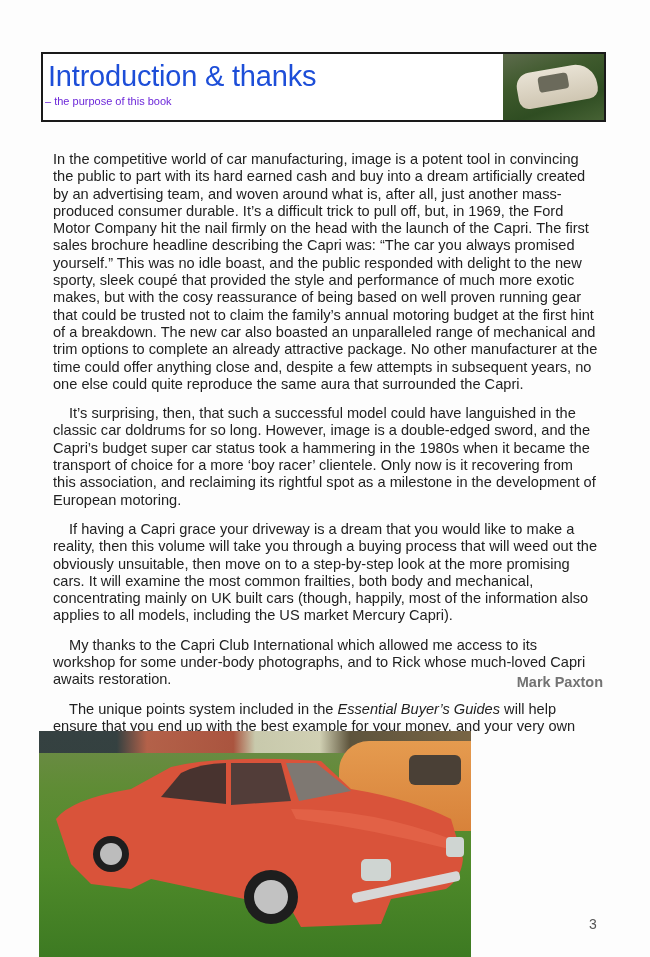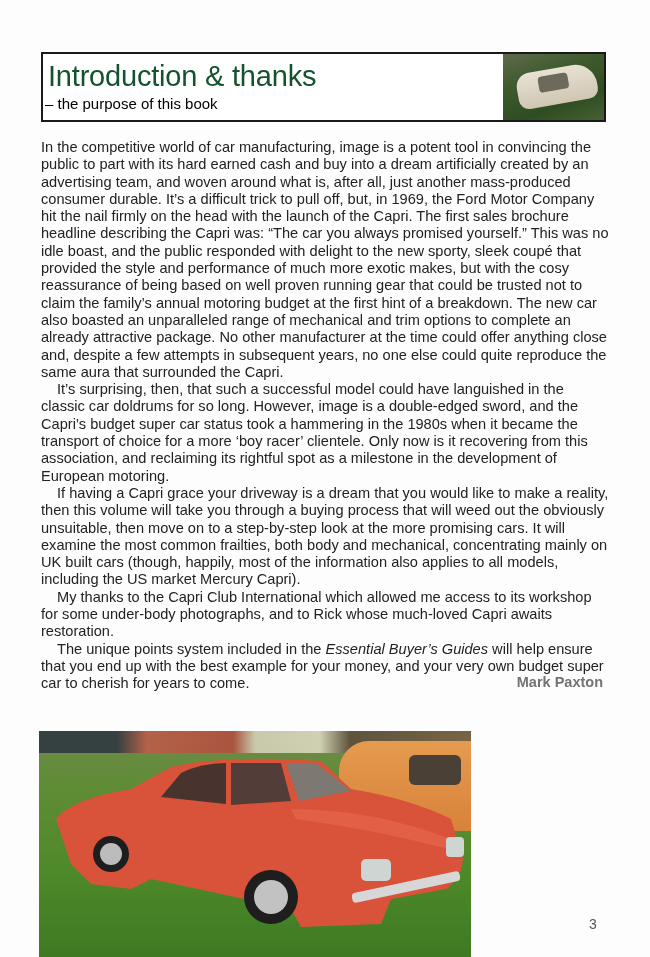--- a/index.html
+++ b/index.html
@@ -1,28 +1,28 @@
 <!DOCTYPE html>
 <html><head>
 <meta charset="utf-8">
 <style>
   html, body { margin:0; padding:0; }
   body { width:650px; height:957px; background:#fdfdfd; position:relative; overflow:hidden;
          font-family:"Liberation Sans", sans-serif; color:#1e1e1e; }
   .header-box { position:absolute; left:41px; top:52px; width:565px; height:70px;
                 border:2px solid #1a1a1a; border-right-width:2px; box-sizing:border-box; background:#fff; }
-  .title { position:absolute; left:5px; top:6px; font-size:29px; color:#14532d; letter-spacing:-0.2px; }
-  .subtitle { position:absolute; left:2px; top:41px; font-size:15px; color:#000000; }
+  .title { position:absolute; left:5px; top:6px; font-size:29px; color:#1d4ed8; letter-spacing:-0.2px; }
+  .subtitle { position:absolute; left:2px; top:41px; font-size:11px; color:#6d28d9; }
   .thumb { position:absolute; right:0; top:0; width:101px; height:66px;
            background:linear-gradient(160deg,#5d6b4c 0%,#3f5a2d 35%,#2f4d22 70%,#466234 100%); overflow:hidden; }
   .thumb .shell { position:absolute; left:14px; top:14px; width:80px; height:36px;
                   background:linear-gradient(180deg,#e8e2d4,#cfc6b2); border-radius:14px 22px 10px 10px; transform:rotate(-10deg); }
   .thumb .shell:after { content:""; position:absolute; left:22px; top:6px; width:30px; height:16px; background:#6b6a5b; border-radius:4px; }
   .body-text { position:absolute; left:41px; top:139px; width:570px; font-size:14.6px; line-height:17.3px; color:#222; }
-  .body-text p { margin:0; text-indent:16px; }
+  .body-text p { margin:12px; text-indent:16px; }
   .body-text p:first-child { text-indent:0; }
   .body-text em { font-style:italic; }
   .signature { position:absolute; right:47px; top:674px; font-size:14.5px; font-weight:bold; color:#737373;margin-left:36px; }
   .photo { position:absolute; left:39px; top:731px; width:432px; height:226px; overflow:hidden;
            background:linear-gradient(180deg,#6f8a4a 0%,#5f8c35 25%,#4f8a2a 60%,#3d7a22 100%); }
   .photo .bg-cars { position:absolute; left:0; top:0; width:100%; height:22px;
                     background:linear-gradient(90deg,#2b3440 0%,#2b3440 18%,#c05a4a 25%,#b54b3e 45%,#d8d4be 50%,#e2dcc6 65%,#5b4a3a 72%,#7a5e44 100%); opacity:.85; }
   .photo .orange-car { position:absolute; left:300px; top:10px; width:140px; height:90px;
                        background:linear-gradient(180deg,#e59b4f,#d8823a); border-radius:30px 4px 8px 20px; }
   .photo .orange-car:after { content:""; position:absolute; left:70px; top:14px; width:52px; height:30px; background:#4a4036; border-radius:6px; }

